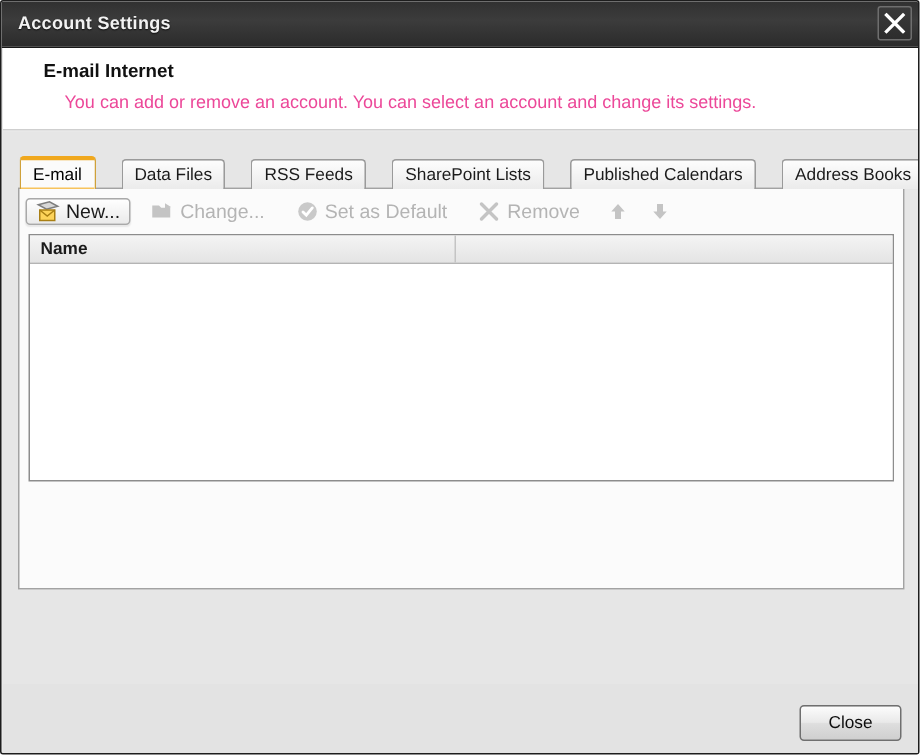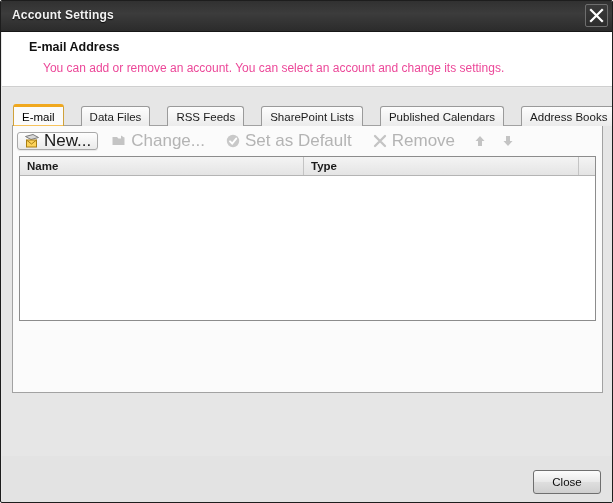--- a/index.html
+++ b/index.html
@@ -140,21 +140,21 @@
     display: flex;
     align-items: center;
     padding-left: 4px;
     box-sizing: border-box;
   }
   .tbtn {
     height: 18px;
     display: flex;
     align-items: center;
     padding: 0 6px;
-    font-size: 17px;
+    font-size: 13px;
     color: #1a1a1a;
     border: 1px solid transparent;
     border-radius: 3px;
     margin-right: 6px;
     white-space: nowrap;
     box-sizing: border-box;
     cursor: default;
   }
   .tbtn.enabled {
     background: linear-gradient(to bottom, #fefefe 0%, #eaeaea 100%);
@@ -241,21 +241,21 @@
   <div class="titlebar">
     <div class="titlebar-text">Account Settings</div>
     <div class="close-x">
       <svg width="15" height="15" viewBox="0 0 15 15">
         <path d="M2 2 L13 13 M13 2 L2 13" stroke="#ffffff" stroke-width="2.2" stroke-linecap="square" fill="none"></path>
       </svg>
     </div>
   </div>
 
   <div class="header">
-    <div class="header-title">E-mail Address</div>
+    <div class="header-title">E-mail Internet</div>
     <div class="header-sub">You can add or remove an account. You can select an account and change its settings.</div>
   </div>
 
   <div class="body">
 
     <div class="tabstrip">
       <div class="tab active">
           <span>E-mail</span>
         </div>
       <div class="tab">
@@ -337,23 +337,20 @@
           </span>
           <span></span>
         </div>
       </div>
 
       <div class="listview">
         <div class="lv-head">
           <div class="lv-col" style="width:284px">
               <span>Name</span>
             </div>
-          <div class="lv-col" style="width:275px">
-              <span>Type</span>
-            </div>
           <div class="lv-col" style="width:16px;border-right:none">
               <span></span>
             </div>
         </div>
         <div class="lv-body"></div>
       </div>
 
     </div>
   </div>
 

